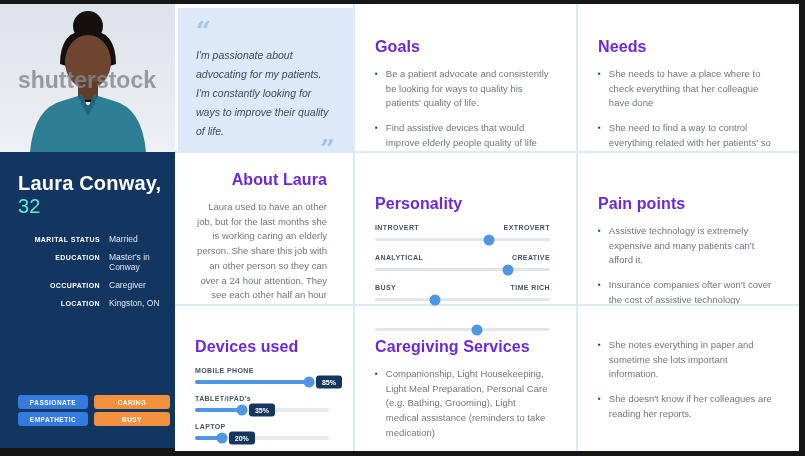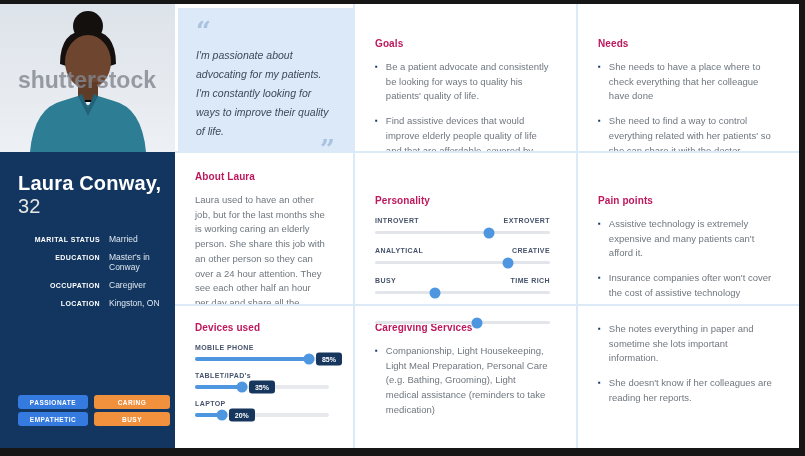--- a/index.html
+++ b/index.html
@@ -6,21 +6,21 @@
   html,body { width:805px; height:456px; }
   body { background:#161616; font-family:"Liberation Sans", sans-serif; position:relative; overflow:hidden; }
   .card { position:absolute; left:0; top:4px; width:799px; height:444px; background:#ffffff; display:flex; }
 
   
   .sidebar { width:175px; height:100%; flex:0 0 175px; display:flex; flex-direction:column; }
   .photo { width:175px; height:148px; position:relative; background:#e4e9ee; overflow:hidden; }
   .photo svg { display:block; }
   .navy { flex:1; background:#12365f; position:relative; padding:20px 0 0 18px; }
   .persona-name { color:#ffffff; font-size:20px; font-weight:bold; letter-spacing:.2px; }
-  .persona-name .age { font-weight:400; color:#e5e5e5; }
+  .persona-name .age { font-weight:400; color:#5eead4; }
   .details { margin-top:16px; display:flex; flex-direction:column; gap:8px;justify-content:flex-end; }
   .detail-row { display:grid; grid-template-columns:82px auto; gap:9px; align-items:baseline; }
   .d-label { color:#ffffff; font-size:7px; font-weight:bold; letter-spacing:.4px; text-align:right; }
   .d-value { color:#dfe7f1; font-size:8.5px; }
   .tags { position:absolute; left:18px; bottom:22px; display:grid; grid-template-columns:70px 76px; gap:3px 6px; }
   .tag { height:14px; border-radius:3px; color:#fff; font-size:6.5px; font-weight:bold; letter-spacing:.5px;
          display:flex; align-items:center; justify-content:center; border:none; cursor:pointer; }
   .tag.blue { background:#357ade; }
   .tag.orange { background:#f2913d; }
 
@@ -33,23 +33,23 @@
   
   .quote-cell { padding:4px 0 0 3px; }
   .quote-box { width:100%; height:100%; background:#dbe9f8; padding:10px 18px 0 18px; }
   .qmark { font-family:"DejaVu Serif", serif; font-size:26px; font-weight:bold; color:#a9c2e0; line-height:1; }
   .qmark.close { text-align:right; margin-top:-4px; }
   .quote-text { font-size:10.5px; font-style:italic; color:#3e4a59; line-height:1.8; margin-top:2px; }
 
   
   .sec { padding:34px 26px 0 20px; }
   .sec.r2 { padding-top:42px; }
-  .sec.r3 { padding-top:16px; }
-  .sec.about { padding-top:18px; }
-  h3.sec-title { color:#be185d; font-size:10px; font-weight:bold; margin-bottom:11px; letter-spacing:.1px; }
+  .sec.r3 { padding-top:32px; }
+  .sec.about { padding-top:18px;text-align:right; }
+  h3.sec-title { color:#6d28d9; font-size:16px; font-weight:bold; margin-bottom:11px; letter-spacing:.1px; }
   .body-text { font-size:9.5px; color:#70777f; line-height:1.55; }
   ul.bullets { list-style:none; }
   ul.bullets li { display:flex; font-size:9.5px; color:#70777f; line-height:1.55; margin-bottom:10px; }
   ul.bullets li::before { content:"▪"; color:#16376b; font-size:8px; margin-right:8px; line-height:1.8; }
 
   
   .p-row { margin-bottom:13px; }
   .p-labels { display:flex; justify-content:space-between; margin-bottom:7px; }
   .p-labels span { font-size:7px; font-weight:bold; letter-spacing:.4px; color:#46536b; }
   .p-track { position:relative; height:3px; background:#e2e5ea; border-radius:2px; }

